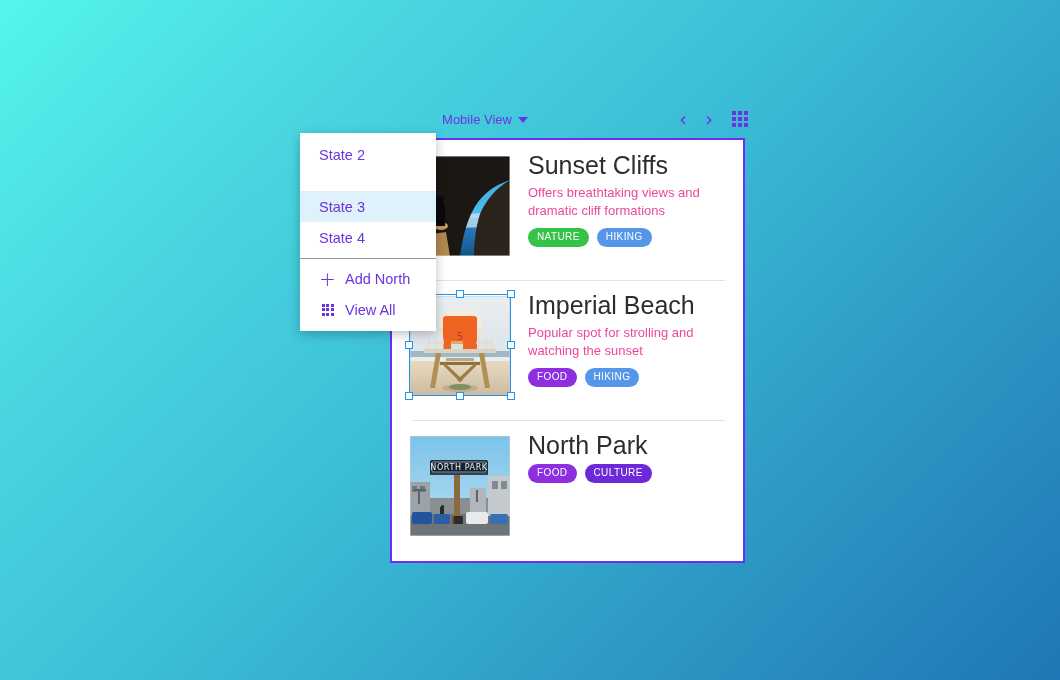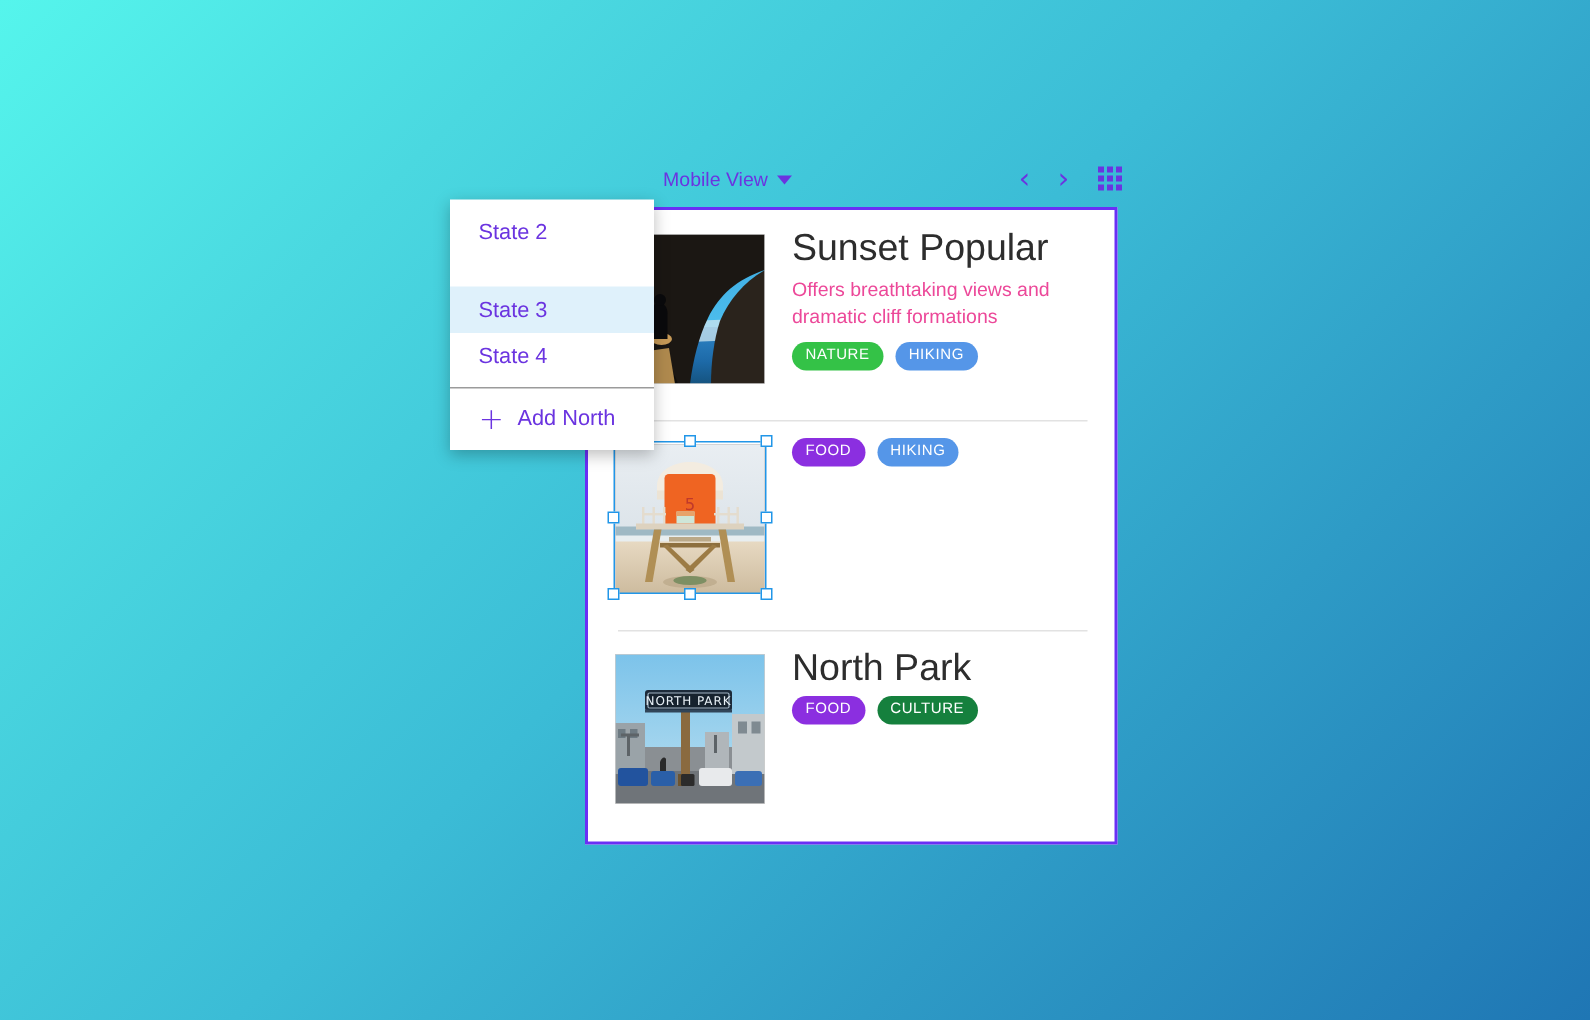--- a/index.html
+++ b/index.html
@@ -289,21 +289,21 @@
         <path d="M0 100 L0 72 C10 70 22 72 30 80 C36 86 40 94 42 100 Z" fill="#0f0d0b"></path>
         <path d="M100 24 C86 32 76 44 70 58 C66 70 64 86 64 100 L100 100 Z" fill="#2a231c"></path>
         <path d="M22 78 L36 76 L40 100 L18 100 Z" fill="#b08a4e"></path>
         <ellipse cx="31" cy="70" rx="7" ry="4" fill="#c79a57"></ellipse>
         <path d="M29 46 C33 46 35 49 35 53 L35 70 L25 70 L25 53 C25 49 26 46 29 46 Z" fill="#0a0a0c"></path>
         <circle cx="30" cy="44" r="4" fill="#0a0a0c"></circle>
         <rect x="0" y="0" width="100" height="100" fill="none" stroke="#d6d6d6" stroke-width="1"></rect>
       </svg>
     </div>
     <div class="card-body">
-      <p class="card-title">Sunset Popular</p>
+      <p class="card-title">Sunset Cliffs</p>
       <p class="card-desc">Offers breathtaking views and dramatic cliff formations</p>
       <div class="tags">
         <span class="tag" style="background:#34c247">NATURE</span>
         <span class="tag" style="background:#5596e8">HIKING</span>
       </div>
     </div>
   </div>
 
   <div class="card">
     <div class="thumb">
@@ -343,20 +343,22 @@
         <path d="M36 62 L64 62 L64 65 L36 65 Z" fill="#9c7b45" opacity="0.6"></path>
         <path d="M30 66 L70 66 L70 69 L30 69 Z" fill="#8d6f3e"></path>
         <path d="M32 68 L50 86 L53 84 L35 67 Z" fill="#9c7b45"></path>
         <path d="M68 68 L50 86 L47 84 L65 67 Z" fill="#9c7b45"></path>
         <ellipse cx="50" cy="92" rx="18" ry="4" fill="#b9a788" opacity="0.7"></ellipse>
         <ellipse cx="50" cy="91" rx="11" ry="3" fill="#7d8f63"></ellipse>
         <rect x="0" y="0" width="100" height="100" fill="none" stroke="#cccccc" stroke-width="1"></rect>
       </svg>
     </div>
     <div class="card-body">
+      <p class="card-title">Imperial Beach</p>
+      <p class="card-desc">Popular spot for strolling and watching the sunset</p>
       <div class="tags">
         <span class="tag" style="background:#8b2fe0">FOOD</span>
         <span class="tag" style="background:#5596e8">HIKING</span>
       </div>
     </div>
   </div>
 
   <div class="card">
     <div class="thumb">
       <svg viewBox="0 0 100 100" preserveAspectRatio="none">
@@ -391,21 +393,21 @@
         <rect x="80" y="78" width="18" height="10" rx="2" fill="#3b6fb5"></rect>
         <rect x="44" y="80" width="9" height="8" rx="1" fill="#2b2b2b"></rect>
         <path d="M30 72 C31 69 33 68 34 70 L34 78 L30 78 Z" fill="#2a2a2a"></path>
         <rect x="0" y="0" width="100" height="100" fill="none" stroke="#cccccc" stroke-width="1"></rect>
       </svg>
     </div>
     <div class="card-body">
       <p class="card-title">North Park</p>
       <div class="tags">
         <span class="tag" style="background:#8b2fe0">FOOD</span>
-        <span class="tag" style="background:#15803d">CULTURE</span>
+        <span class="tag" style="background:#6d28d9">CULTURE</span>
       </div>
     </div>
   </div>
 </div>
 
 <div class="selected-wrap">
   <span class="handle h-nw"></span>
   <span class="handle h-n"></span>
   <span class="handle h-ne"></span>
   <span class="handle h-w"></span>
@@ -425,13 +427,29 @@
   <div class="menu-item">
     <span>State 4</span>
   </div>
   <div class="menu-sep"></div>
   <div class="menu-item">
     <span class="mi-icon">
         <span class="plus-glyph">+</span>
       </span>
     <span>Add North</span>
   </div>
+  <div class="menu-item">
+    <span class="mi-icon">
+      <span class="mini-grid">
+          <i></i>
+          <i></i>
+          <i></i>
+          <i></i>
+          <i></i>
+          <i></i>
+          <i></i>
+          <i></i>
+          <i></i>
+        </span>
+    </span>
+    <span>View All</span>
+  </div>
 </div>
 
 </body></html>

